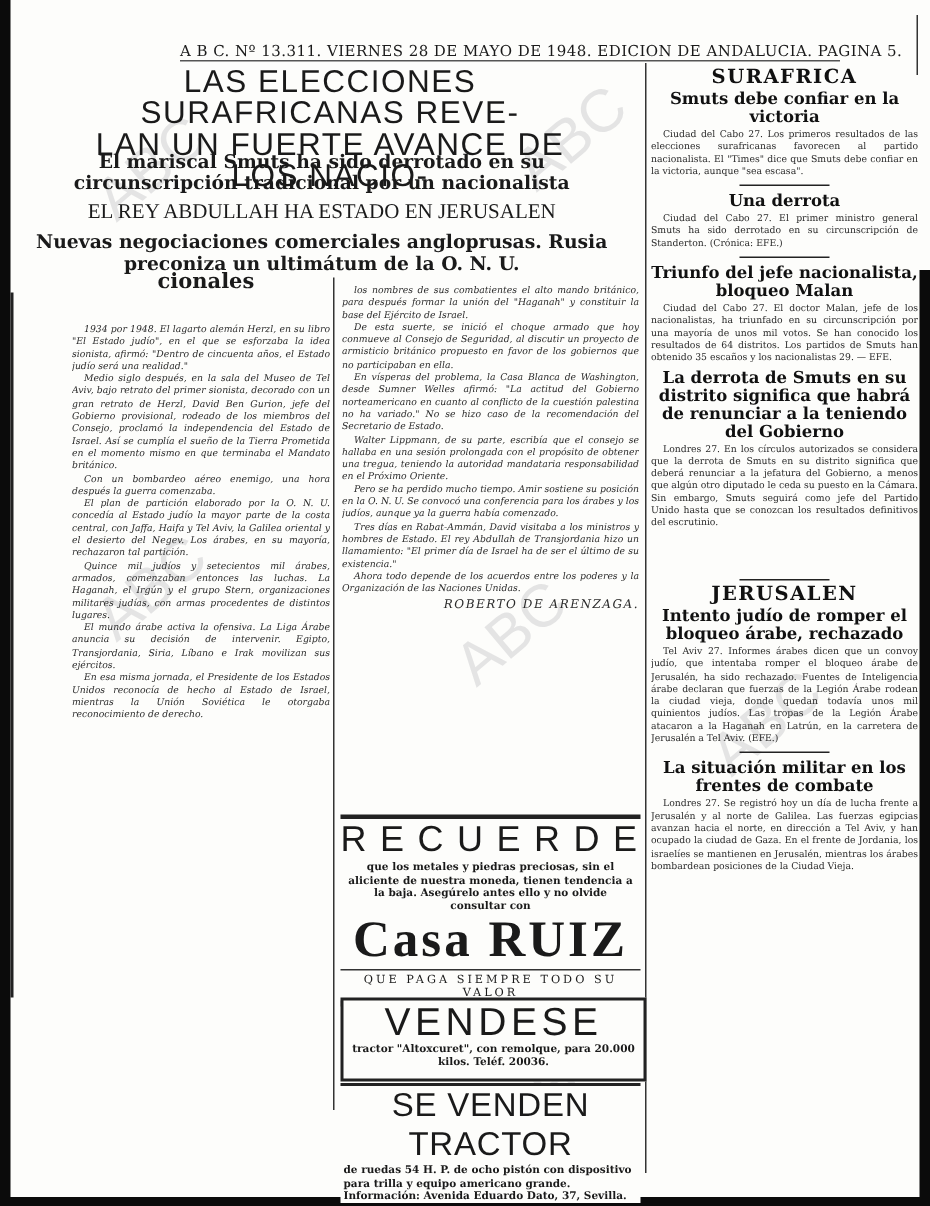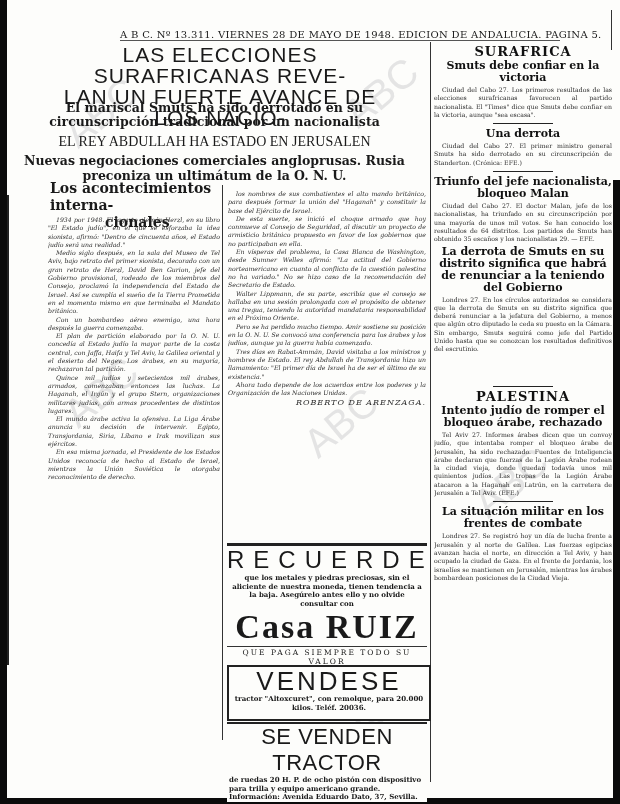--- a/index.html
+++ b/index.html
@@ -68,21 +68,20 @@
   <div>LAN UN FUERTE AVANCE DE LOS NACIO-</div>
 </div>
 <div class="subhead1">El mariscal Smuts ha sido derrotado en su circunscripción tradicional por un nacionalista</div>
 <div class="subhead2">EL REY ABDULLAH HA ESTADO EN JERUSALEN</div>
 <div class="subhead3">Nuevas negociaciones comerciales angloprusas. Rusia preconiza un ultimátum de la O. N. U.</div>
 
 <div class="vrule" style="left:430px;top:42px;height:740px;"></div>
 <div class="vrule" style="left:222px;top:185px;height:555px;"></div>
 
 <div class="art-title">
-  <span>Los acontecimientos interna-</span>
   <span class="l2">cionales</span>
 </div>
 
 <div class="col" style="left:48px;top:216px;width:172px;height:445px;">
   <p>1934 por 1948. El lagarto alemán Herzl, en su libro "El Estado judío", en el que se esforzaba la idea sionista, afirmó: "Dentro de cincuenta años, el Estado judío será una realidad."</p>
   <p>Medio siglo después, en la sala del Museo de Tel Aviv, bajo retrato del primer sionista, decorado con un gran retrato de Herzl, David Ben Gurion, jefe del Gobierno provisional, rodeado de los miembros del Consejo, proclamó la independencia del Estado de Israel. Así se cumplía el sueño de la Tierra Prometida en el momento mismo en que terminaba el Mandato británico.</p>
   <p>Con un bombardeo aéreo enemigo, una hora después la guerra comenzaba.</p>
   <p>El plan de partición elaborado por la O. N. U. concedía al Estado judío la mayor parte de la costa central, con Jaffa, Haifa y Tel Aviv, la Galilea oriental y el desierto del Negev. Los árabes, en su mayoría, rechazaron tal partición.</p>
   <p>Quince mil judíos y setecientos mil árabes, armados, comenzaban entonces las luchas. La Haganah, el Irgún y el grupo Stern, organizaciones militares judías, con armas procedentes de distintos lugares.</p>
   <p>El mundo árabe activa la ofensiva. La Liga Árabe anuncia su decisión de intervenir. Egipto, Transjordania, Siria, Líbano e Irak movilizan sus ejércitos.</p>
@@ -107,38 +106,38 @@
   <div class="ruiz-sub">QUE PAGA SIEMPRE TODO SU VALOR</div>
 </div>
 
 <div class="ad ad-vendese">
   <div class="vendese-title">VENDESE</div>
   <span class="txt">tractor "Altoxcuret", con remolque, para 20.000 kilos. Teléf. 20036.</span>
 </div>
 
 <div class="ad ad-tractor">
   <div class="tractor-title">SE VENDEN TRACTOR</div>
-  <div class="tractor-body">de ruedas 20 H. P. de ocho pistón con dispositivo para trilla y equipo americano grande. Información: Avenida Eduardo Dato, 37, Sevilla.</div>
+  <div class="tractor-body">de ruedas 54 H. P. de ocho pistón con dispositivo para trilla y equipo americano grande. Información: Avenida Eduardo Dato, 37, Sevilla.</div>
 </div>
 
 <div class="col right" style="left:434px;top:44px;width:178px;height:335px;">
   <div class="sec-title" style="font-size:13px;letter-spacing:1px;">SURAFRICA</div>
   <div class="sec-title">Smuts debe confiar en la victoria</div>
   <p>Ciudad del Cabo 27. Los primeros resultados de las elecciones surafricanas favorecen al partido nacionalista. El "Times" dice que Smuts debe confiar en la victoria, aunque "sea escasa".</p>
   <div class="rule-short"></div>
   <div class="sec-title">Una derrota</div>
   <p>Ciudad del Cabo 27. El primer ministro general Smuts ha sido derrotado en su circunscripción de Standerton. (Crónica: EFE.)</p>
   <div class="rule-short"></div>
   <div class="sec-title">Triunfo del jefe nacionalista, bloqueo Malan</div>
   <p>Ciudad del Cabo 27. El doctor Malan, jefe de los nacionalistas, ha triunfado en su circunscripción por una mayoría de unos mil votos. Se han conocido los resultados de 64 distritos. Los partidos de Smuts han obtenido 35 escaños y los nacionalistas 29. — EFE.</p>
   <div class="sec-title">La derrota de Smuts en su distrito significa que habrá de renunciar a la teniendo del Gobierno</div>
   <p>Londres 27. En los círculos autorizados se considera que la derrota de Smuts en su distrito significa que deberá renunciar a la jefatura del Gobierno, a menos que algún otro diputado le ceda su puesto en la Cámara. Sin embargo, Smuts seguirá como jefe del Partido Unido hasta que se conozcan los resultados definitivos del escrutinio.</p>
 </div>
 
 <div class="col right" style="left:434px;top:382px;width:178px;height:250px;">
   <div class="rule-short"></div>
-  <div class="sec-title" style="font-size:13px;letter-spacing:1px;">PALESTINA</div>
+  <div class="sec-title" style="font-size:13px;letter-spacing:1px;">JERUSALEN</div>
   <div class="sec-title">Intento judío de romper el bloqueo árabe, rechazado</div>
   <p>Tel Aviv 27. Informes árabes dicen que un convoy judío, que intentaba romper el bloqueo árabe de Jerusalén, ha sido rechazado. Fuentes de Inteligencia árabe declaran que fuerzas de la Legión Árabe rodean la ciudad vieja, donde quedan todavía unos mil quinientos judíos. Las tropas de la Legión Árabe atacaron a la Haganah en Latrún, en la carretera de Jerusalén a Tel Aviv. (EFE.)</p>
   <div class="rule-short"></div>
   <div class="sec-title">La situación militar en los frentes de combate</div>
   <p>Londres 27. Se registró hoy un día de lucha frente a Jerusalén y al norte de Galilea. Las fuerzas egipcias avanzan hacia el norte, en dirección a Tel Aviv, y han ocupado la ciudad de Gaza. En el frente de Jordania, los israelíes se mantienen en Jerusalén, mientras los árabes bombardean posiciones de la Ciudad Vieja.</p>
 </div>
 
 </body></html>

